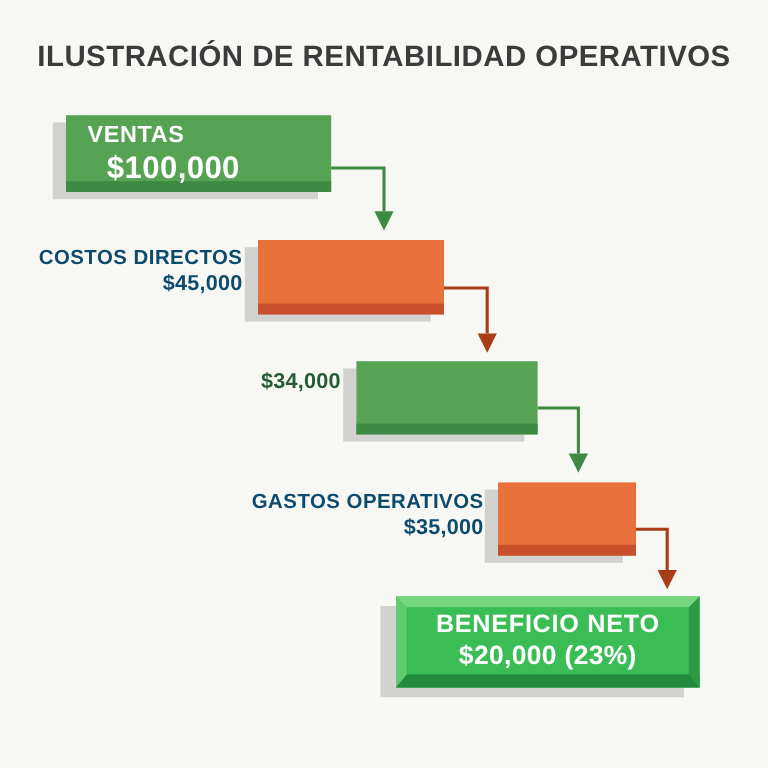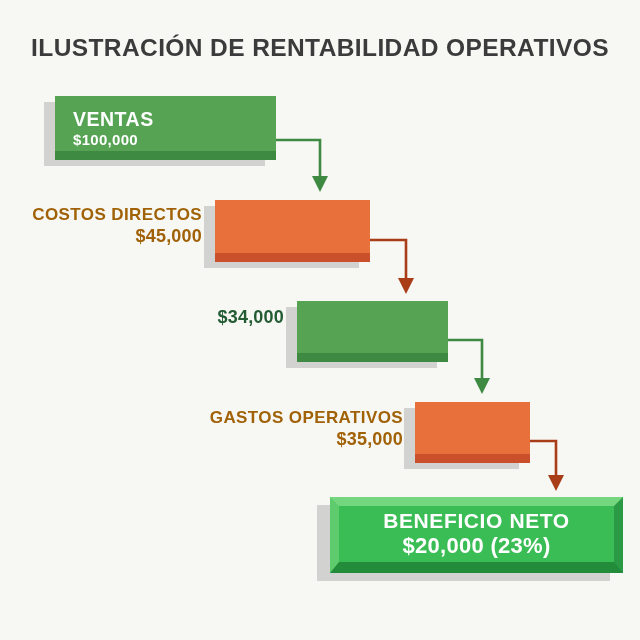--- a/index.html
+++ b/index.html
@@ -72,44 +72,43 @@
   
   .bar-text {
     position: relative;
     z-index: 2;
     color: #ffffff;
     font-weight: bold;
     line-height: 1.18;
     padding-left: 18px;
   }
   .bar-text .l1 { font-size: 19.5px; letter-spacing: 0.5px; }
-  .bar-text .l2 { font-size: 15px; letter-spacing: 0.3px; }
+  .bar-text .l2 { font-size: 26px; letter-spacing: 0.3px; margin-left: 16px; }
 
   
   .side-label {
     position: absolute;
     text-align: right;
     font-weight: bold;
     line-height: 1.22;
     white-space: nowrap;
   }
   .side-label .l1 { font-size: 17px; letter-spacing: 0.4px; }
   .side-label .l2 { font-size: 18px; letter-spacing: 0.2px; }
-  .lbl-orange { color: #a16207; }
+  .lbl-orange { color: #0c4a6e; }
   .lbl-green  { color: #235c33; }
 
   
   .connector {
     position: absolute;
   }
 
   
   #bar-beneficio {
     position: absolute;
-    padding-left: 40px;
   }
   #bar-beneficio .final-shadow {
     position: absolute;
     left: -13px;
     top: 8px;
     width: 100%;
     height: 100%;
     background: #d2d3d1;
   }
   #bar-beneficio .final-bevel {

